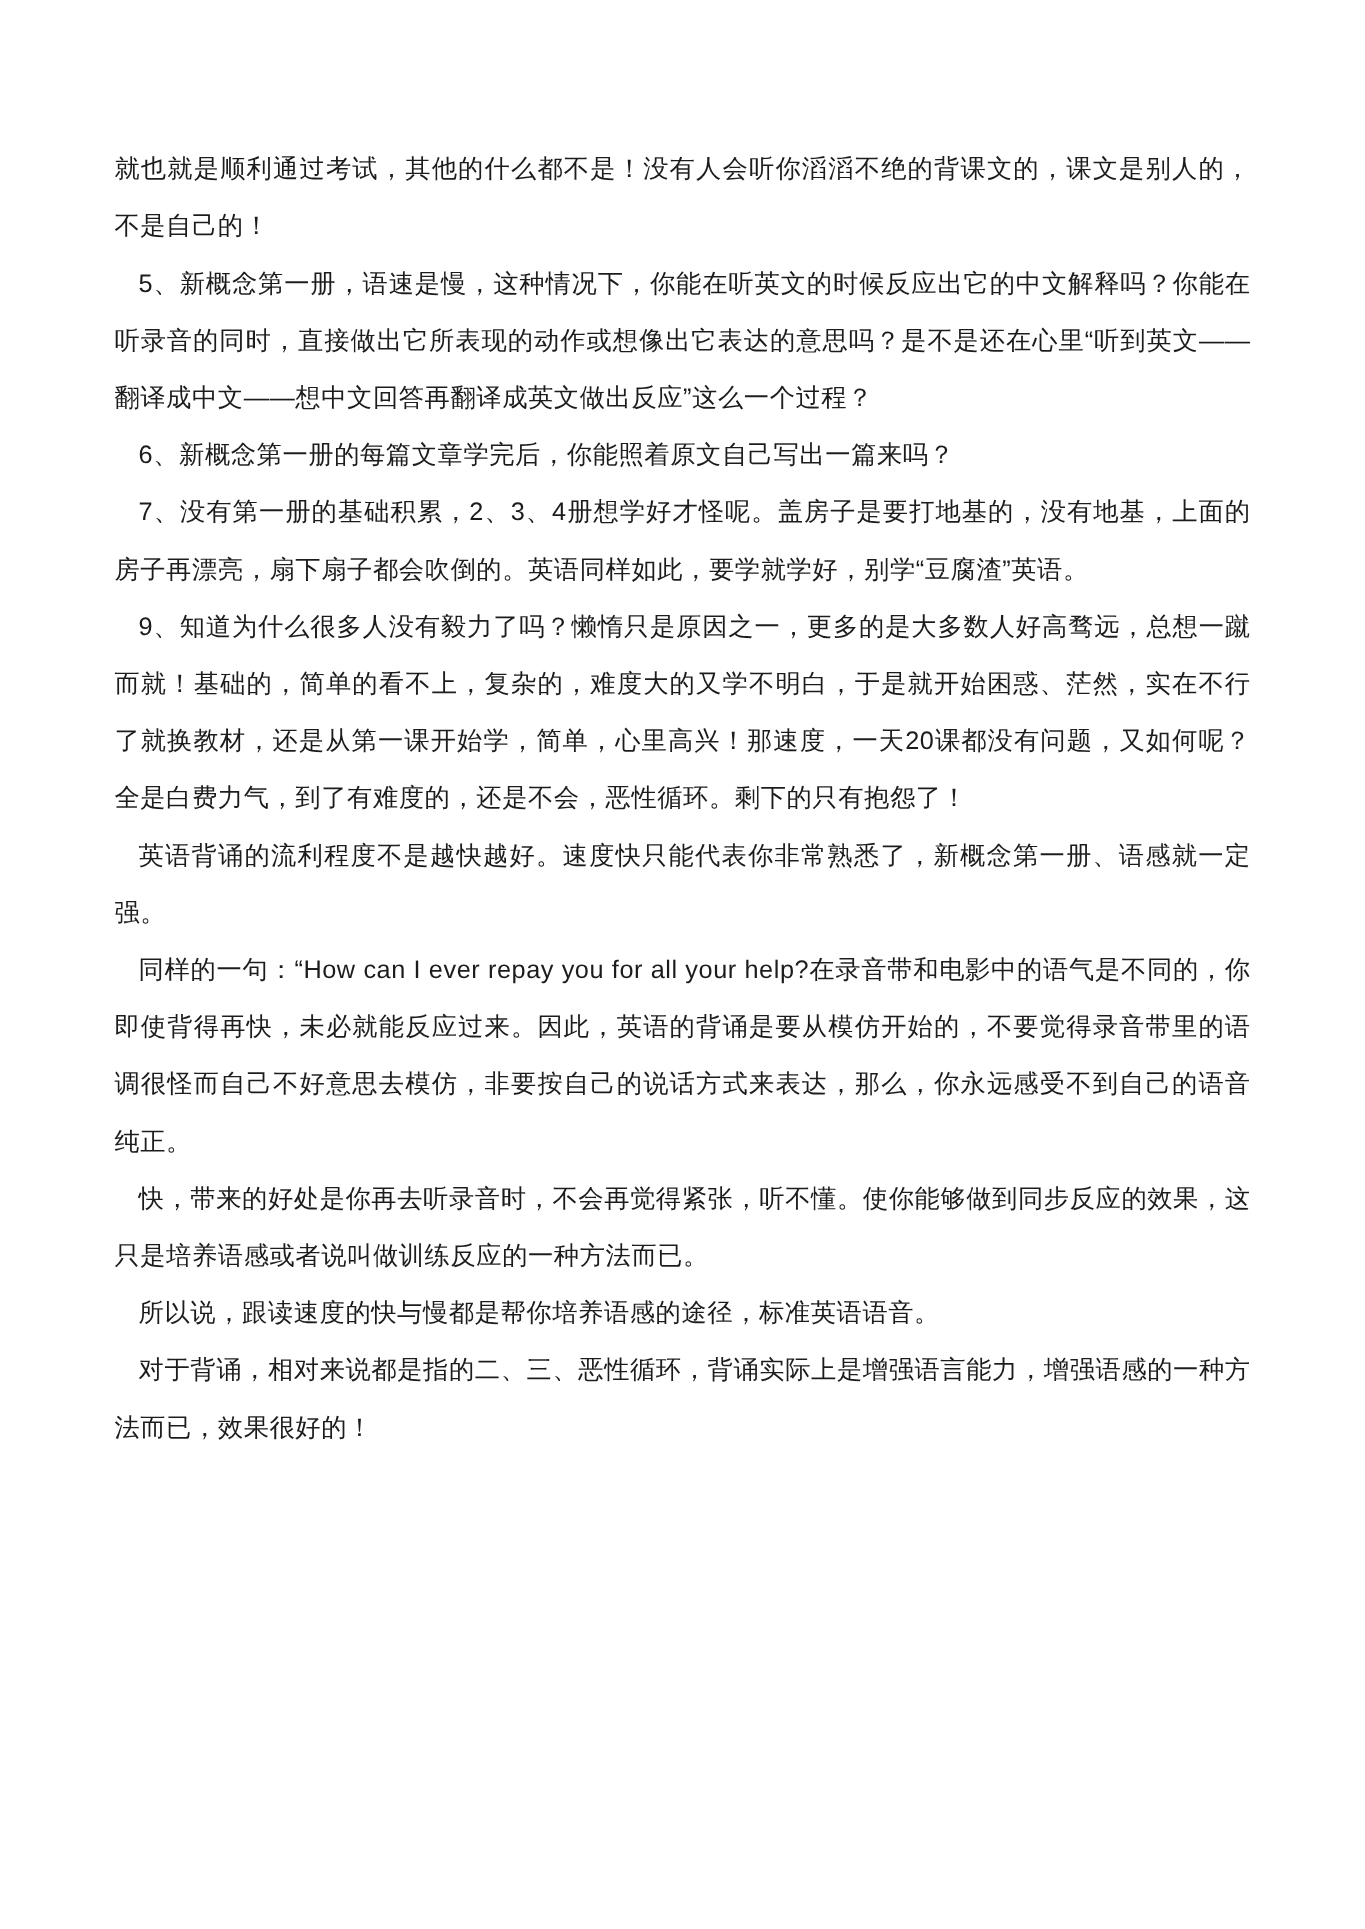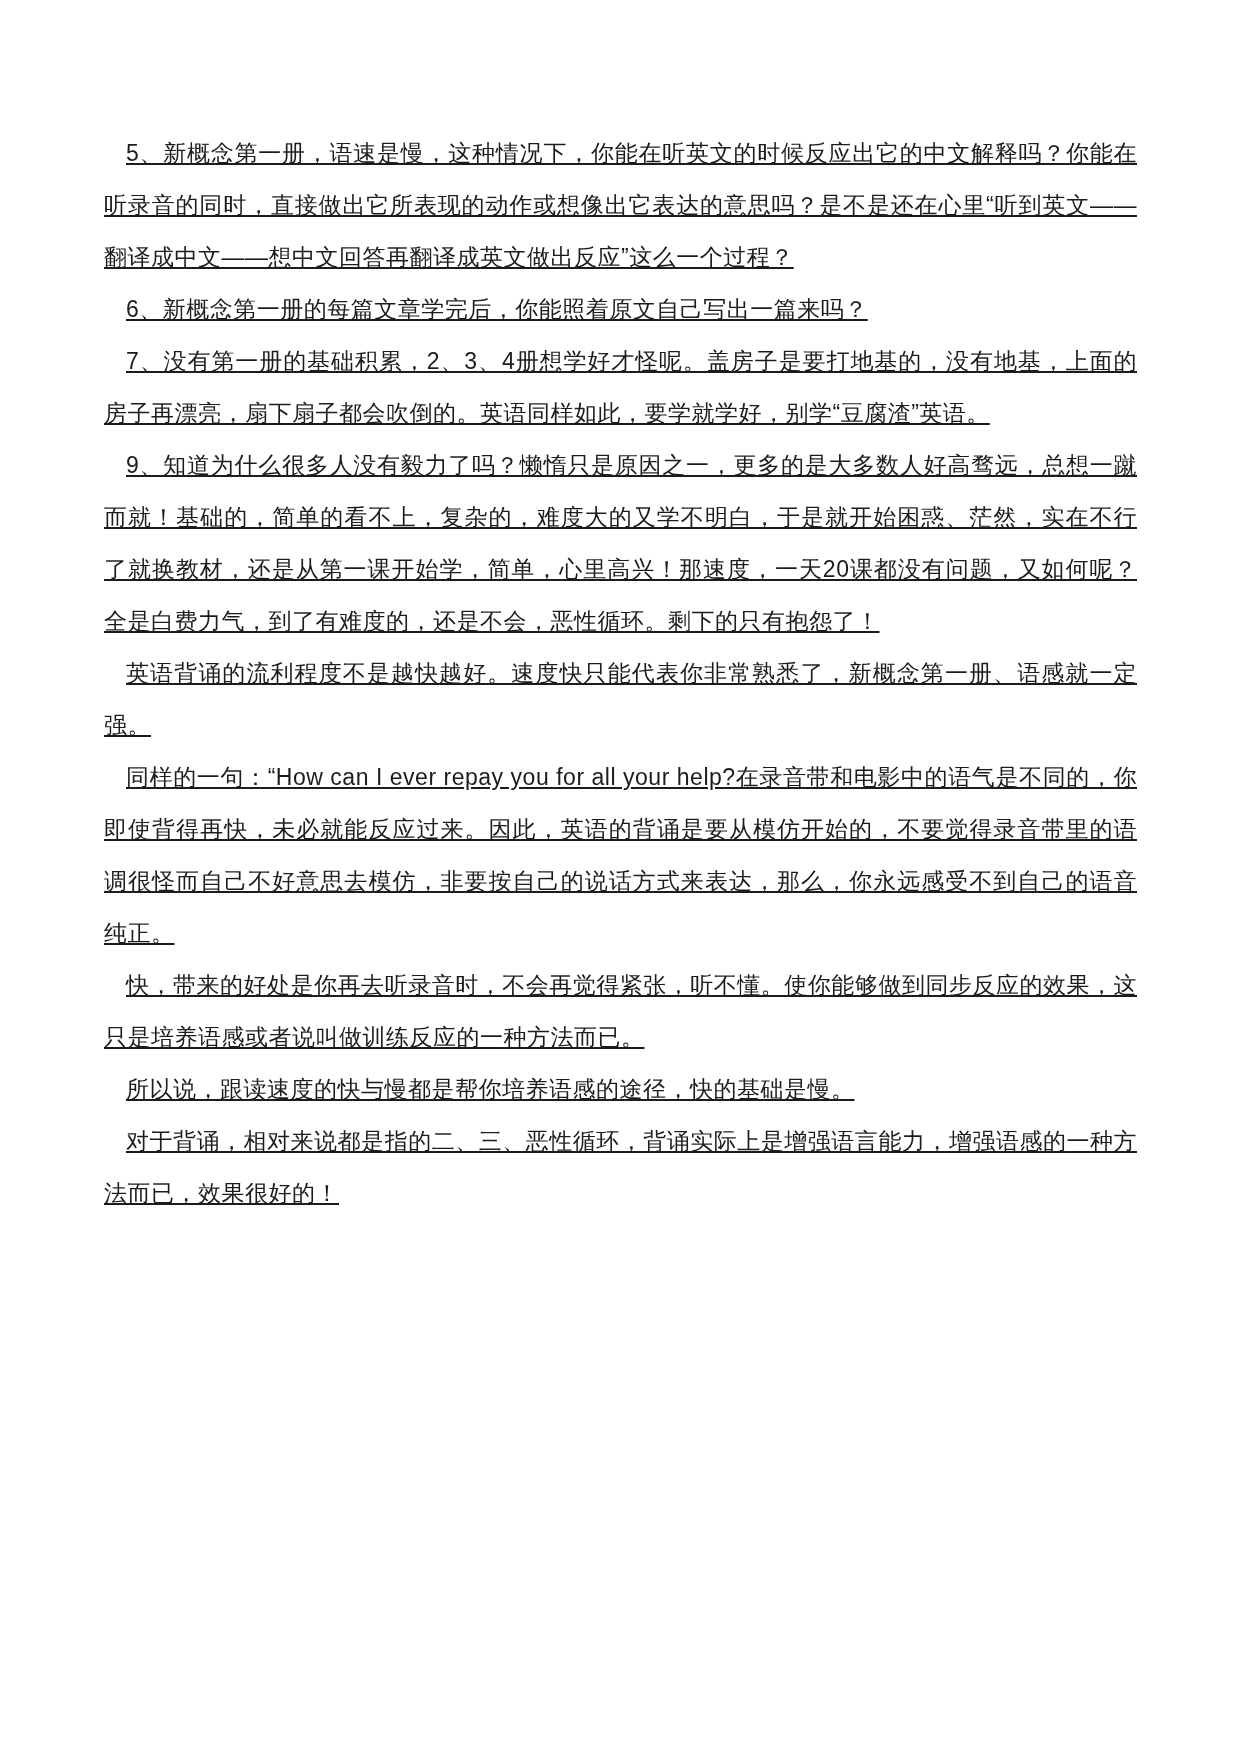--- a/index.html
+++ b/index.html
@@ -26,31 +26,31 @@
     text-align: justify;
     letter-spacing: 0.5px;
   }
   .para {
     margin: 0;
     padding: 0;
     text-indent: 0;
   }
   .para.indent {
     text-indent: 22px;
-    text-decoration: underline;
   }
 </style>
 </head>
 <body>
 
 <div class="page">
   <div class="content">
+    <p class="para">就也就是顺利通过考试，其他的什么都不是！没有人会听你滔滔不绝的背课文的，课文是别人的，不是自己的！</p>
     <p class="para indent">5、新概念第一册，语速是慢，这种情况下，你能在听英文的时候反应出它的中文解释吗？你能在听录音的同时，直接做出它所表现的动作或想像出它表达的意思吗？是不是还在心里“听到英文——翻译成中文——想中文回答再翻译成英文做出反应”这么一个过程？</p>
     <p class="para indent">6、新概念第一册的每篇文章学完后，你能照着原文自己写出一篇来吗？</p>
     <p class="para indent">7、没有第一册的基础积累，2、3、4册想学好才怪呢。盖房子是要打地基的，没有地基，上面的房子再漂亮，扇下扇子都会吹倒的。英语同样如此，要学就学好，别学“豆腐渣”英语。</p>
     <p class="para indent">9、知道为什么很多人没有毅力了吗？懒惰只是原因之一，更多的是大多数人好高骛远，总想一蹴而就！基础的，简单的看不上，复杂的，难度大的又学不明白，于是就开始困惑、茫然，实在不行了就换教材，还是从第一课开始学，简单，心里高兴！那速度，一天20课都没有问题，又如何呢？全是白费力气，到了有难度的，还是不会，恶性循环。剩下的只有抱怨了！</p>
     <p class="para indent">英语背诵的流利程度不是越快越好。速度快只能代表你非常熟悉了，新概念第一册、语感就一定强。</p>
     <p class="para indent">同样的一句：“How can I ever repay you for all your help?在录音带和电影中的语气是不同的，你即使背得再快，未必就能反应过来。因此，英语的背诵是要从模仿开始的，不要觉得录音带里的语调很怪而自己不好意思去模仿，非要按自己的说话方式来表达，那么，你永远感受不到自己的语音纯正。</p>
     <p class="para indent">快，带来的好处是你再去听录音时，不会再觉得紧张，听不懂。使你能够做到同步反应的效果，这只是培养语感或者说叫做训练反应的一种方法而已。</p>
-    <p class="para indent">所以说，跟读速度的快与慢都是帮你培养语感的途径，快的基础是慢。</p>
+    <p class="para indent">所以说，跟读速度的快与慢都是帮你培养语感的途径，标准英语语音。</p>
     <p class="para indent">对于背诵，相对来说都是指的二、三、恶性循环，背诵实际上是增强语言能力，增强语感的一种方法而已，效果很好的！</p>
   </div>
 </div>
 
 </body></html>

